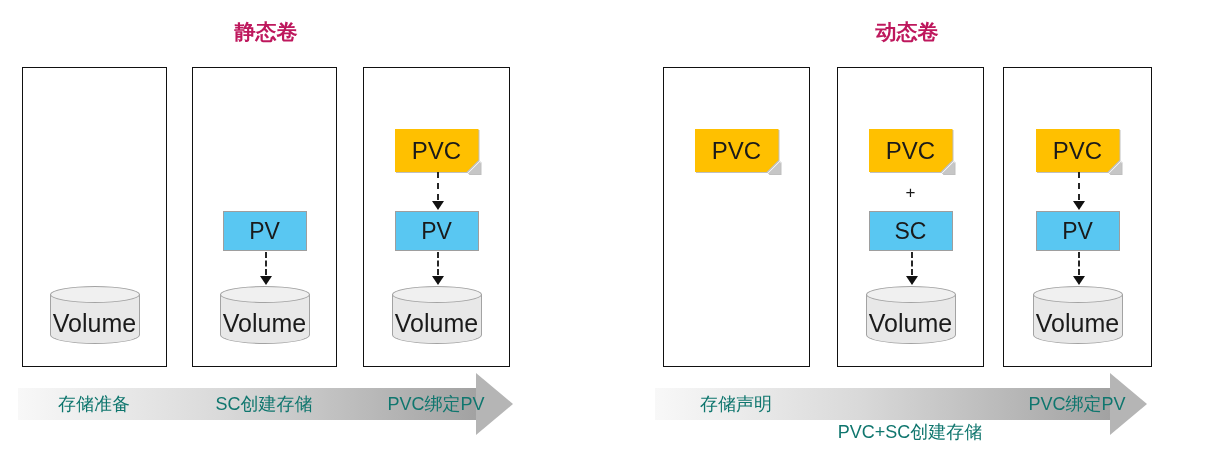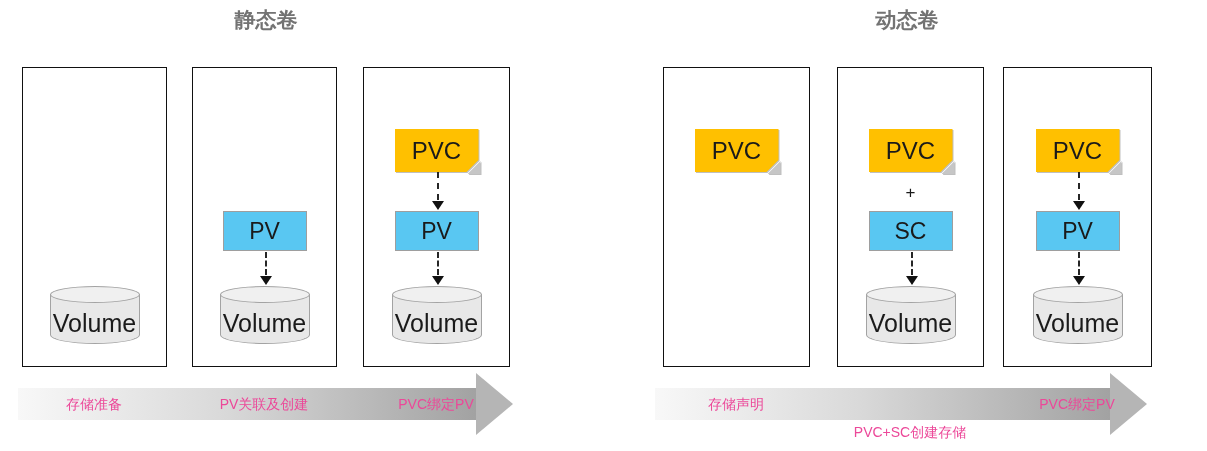--- a/index.html
+++ b/index.html
@@ -10,26 +10,26 @@
   }
   .canvas {
     position: relative;
     width: 1207px;
     height: 451px;
     background: #ffffff;
     overflow: hidden;
   }
   .group-title {
     position: absolute;
-    top: 6px;
+    top: 18px;
     transform: translateX(-50%);
     font-size: 21px;
     font-weight: 700;
     white-space: nowrap;
-    color: #737373;
+    color: #be185d;
   }
   .panel {
     position: absolute;
     top: 67px;
     height: 300px;
     background: #ffffff;
     border: 1.5px solid #111;
   }
   
   .note {
@@ -170,23 +170,23 @@
     height: 62px;
     background: #b5b5b5;
     clip-path: polygon(0 0, 100% 50%, 0 100%);
   }
   .step-label {
     position: absolute;
     top: 388px;
     height: 32px;
     line-height: 32px;
     transform: translateX(-50%);
-    font-size: 14px;
+    font-size: 18px;
     white-space: nowrap;
-    color: #ec4899;
+    color: #0f766e;
   }
 </style>
 </head>
 <body>
 
 <div class="canvas">
 
   <div class="group-title" style="left:266px;">静态卷</div>
 
   <div class="panel" style="left:22px;width:145px;">
@@ -232,21 +232,21 @@
     <div class="cyl">
       <div class="cyl-body"></div>
       <div class="cyl-top"></div>
       <div class="cyl-label">Volume</div>
     </div>
   </div>
 
   <div class="banner-bar" style="left:18px;width:458px;"></div>
   <div class="banner-head" style="left:476px;"></div>
   <div class="step-label" style="left:94px;">存储准备</div>
-  <div class="step-label" style="left:264px;">PV关联及创建</div>
+  <div class="step-label" style="left:264px;">SC创建存储</div>
   <div class="step-label" style="left:436px;">PVC绑定PV</div>
 
   <div class="group-title" style="left:907px;">动态卷</div>
 
   <div class="panel" style="left:663px;width:147px;">
     <div class="note">
       <div class="note-bg"></div>
       <div class="note-fold"></div>
       <div class="note-label">PVC</div>
     </div>

